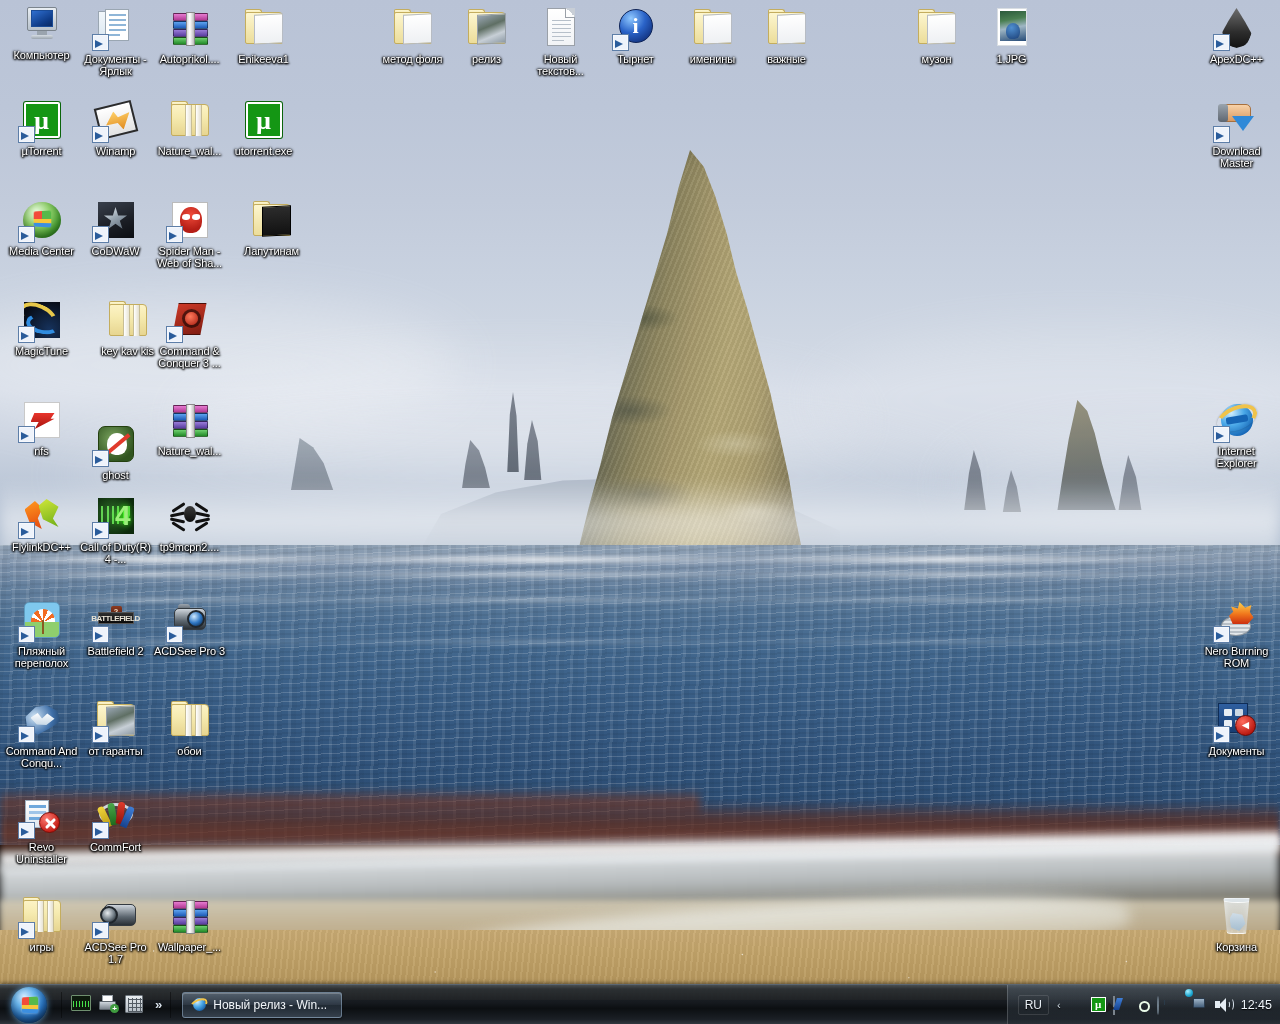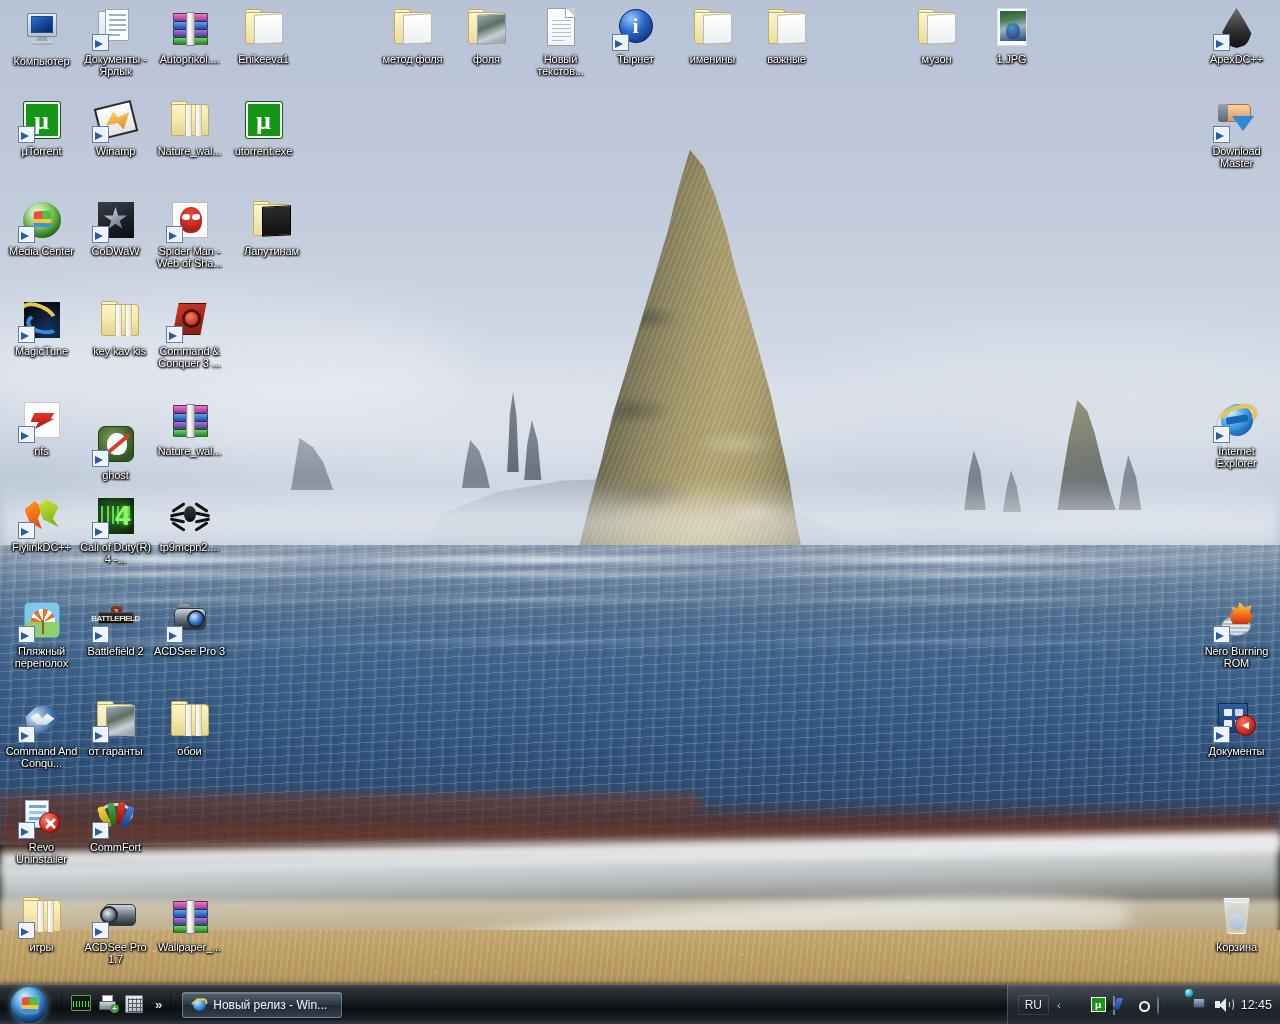--- a/index.html
+++ b/index.html
@@ -955,21 +955,21 @@
     <div class="kelp2"></div>
     <div class="kelp"></div>
     <div class="foam-line"></div>
     <div class="foam-sheet"></div>
     <div class="wetsand"></div>
     <div class="sand-tongue"></div>
     <div class="sand"></div>
   </div>
 
   <div id="icon-layer">
-      <div class="icon" style="left: 4px; top: 6px;">
+      <div class="icon" style="left: 4px; top: 0;">
         <div class="glyph">
           <div class="computer">
             <div class="mon"></div>
             <div class="scr"></div>
             <div class="stand"></div>
             <div class="base"></div>
           </div>
         </div>
         <span class="lbl">Компьютер</span>
       </div>
@@ -1021,21 +1021,21 @@
         <span class="lbl">метод фоля</span>
       </div>
       <div class="icon" style="left: 449px; top: 4px;">
         <div class="glyph">
           <div class="folder">
             <div class="tabtop"></div>
             <div class="back"></div>
             <div class="front photo"></div>
           </div>
         </div>
-        <span class="lbl">фоля</span>
+        <span class="lbl">релиз</span>
       </div>
       <div class="icon" style="left: 523px; top: 4px;">
         <div class="glyph">
           <div class="txtfile">
             <i></i>
             <i></i>
             <i></i>
             <i></i>
             <i></i>
             <i></i>
@@ -1178,21 +1178,21 @@
       </div>
       <div class="icon" style="left: 4px; top: 296px;">
         <div class="glyph shortcut">
           <div class="magictune">
             <div class="arc1"></div>
             <div class="arc2"></div>
           </div>
         </div>
         <span class="lbl">MagicTune</span>
       </div>
-      <div class="icon" style="left: 82px; top: 296px;">
+      <div class="icon" style="left: 90px; top: 296px;">
         <div class="glyph">
           <div class="folder closed">
             <div class="tabtop"></div>
             <div class="back"></div>
             <div class="sheet"></div>
             <div class="sheet2"></div>
           </div>
         </div>
         <span class="lbl">key kav kis</span>
       </div>

